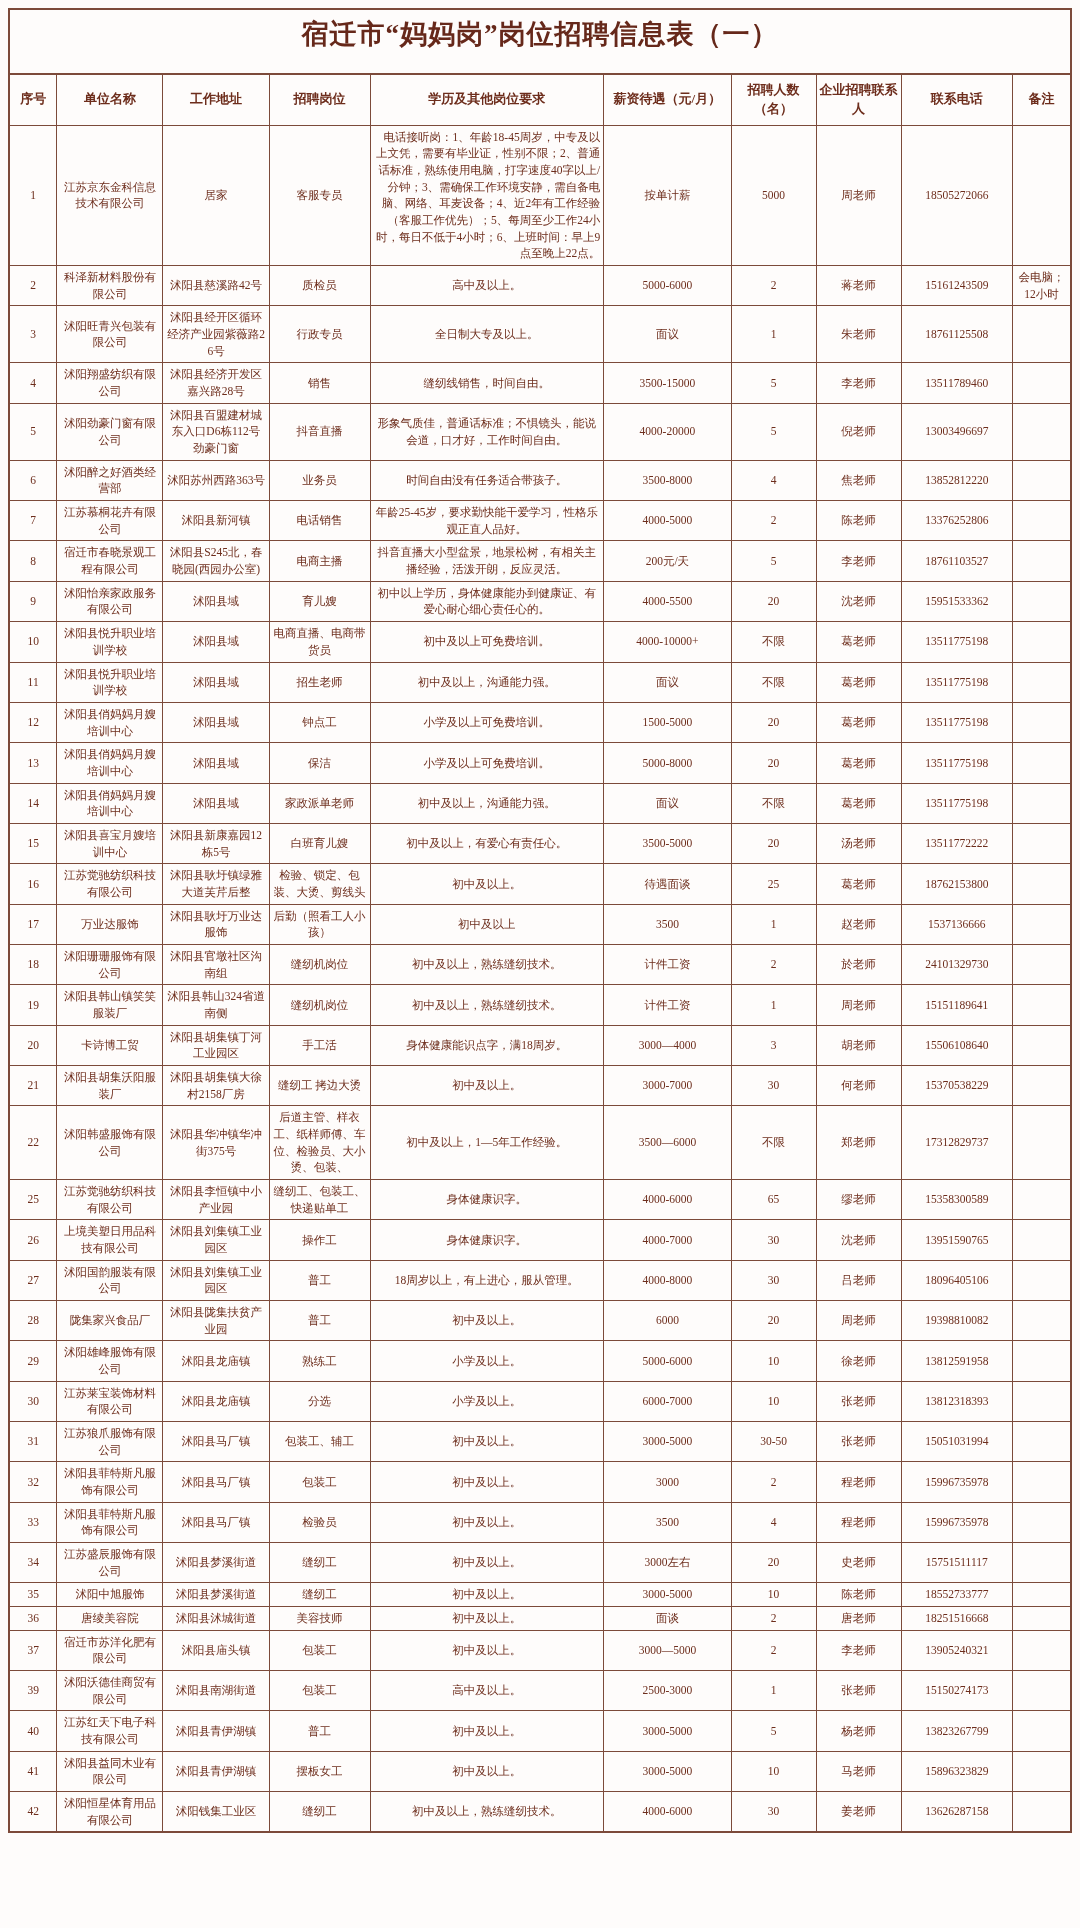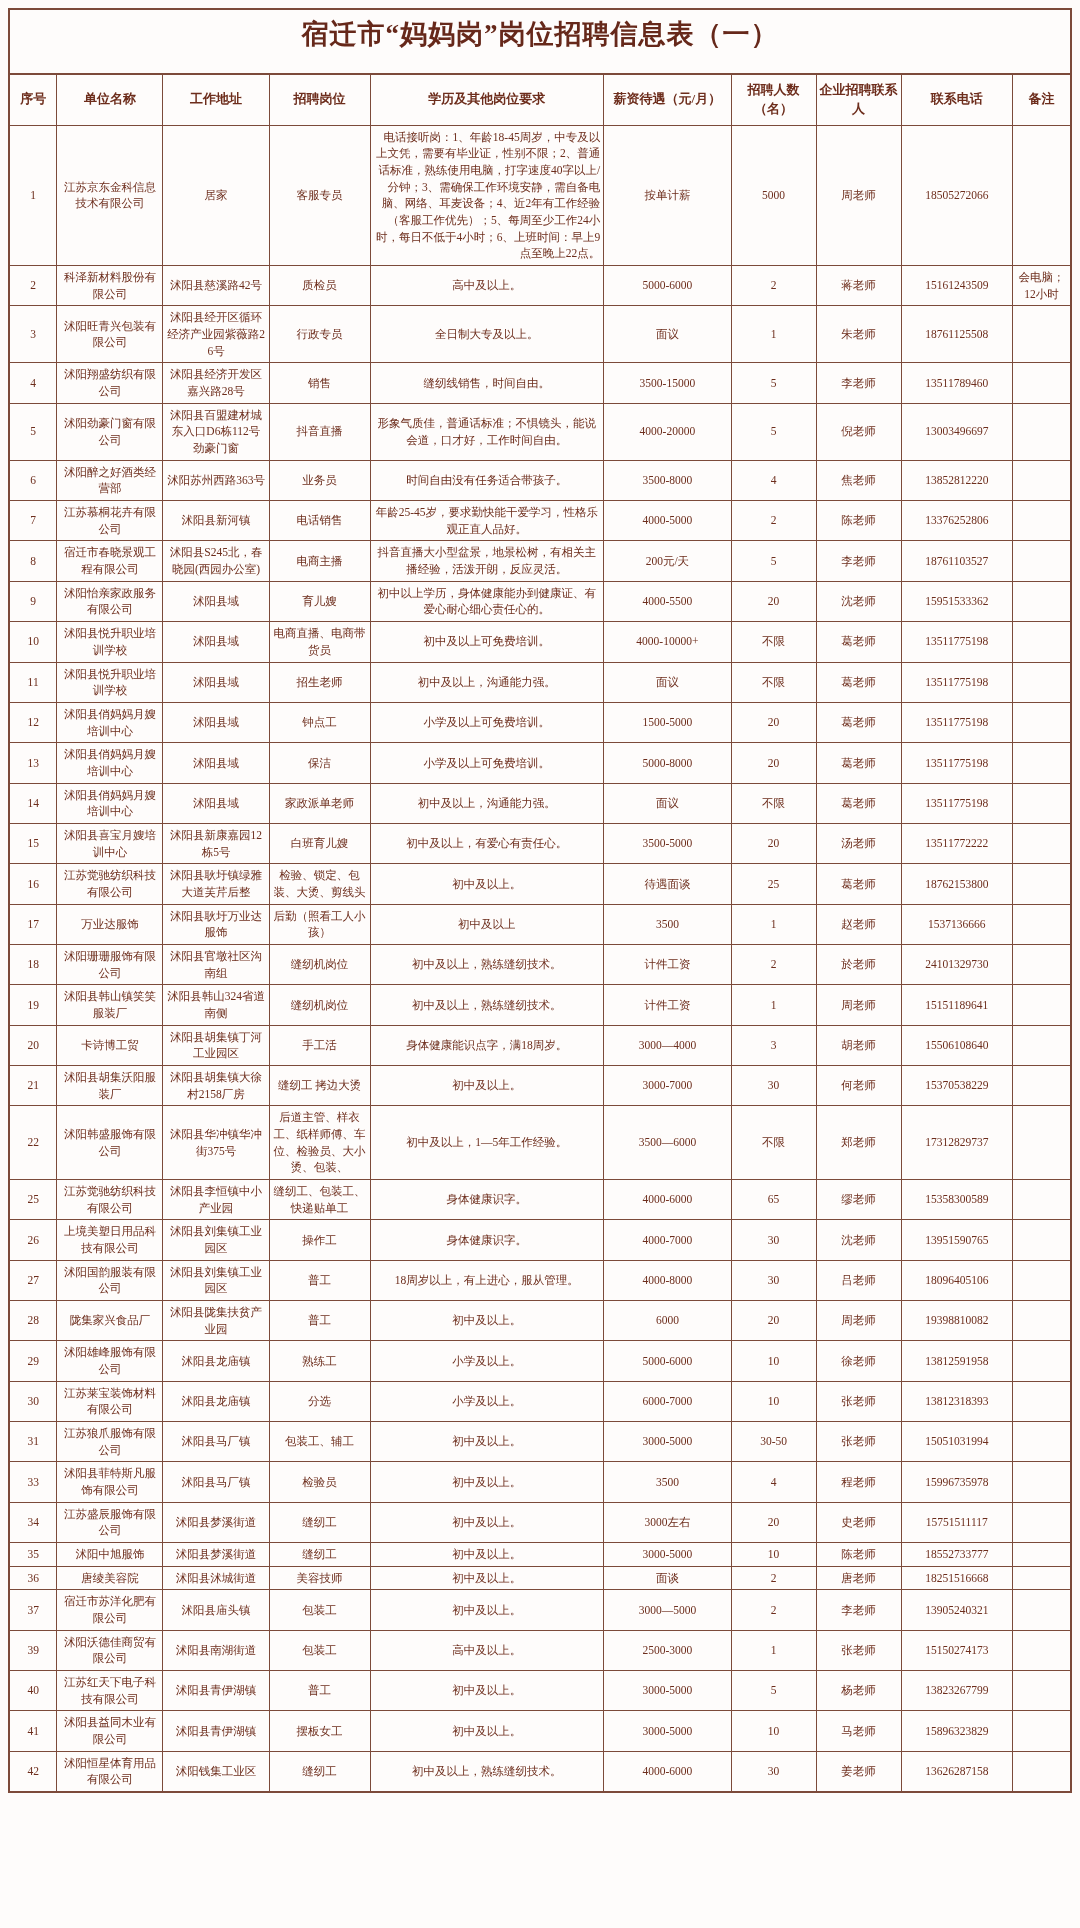--- a/index.html
+++ b/index.html
@@ -398,20 +398,32 @@
           <td>沭阳县马厂镇</td>
           <td>包装工、辅工</td>
           <td>初中及以上。</td>
           <td>3000-5000</td>
           <td>30-50</td>
           <td>张老师</td>
           <td>15051031994</td>
           <td></td>
         </tr>
         <tr>
+          <td>32</td>
+          <td>沭阳县菲特斯凡服饰有限公司</td>
+          <td>沭阳县马厂镇</td>
+          <td>包装工</td>
+          <td>初中及以上。</td>
+          <td>3000</td>
+          <td>2</td>
+          <td>程老师</td>
+          <td>15996735978</td>
+          <td></td>
+        </tr>
+        <tr>
           <td>33</td>
           <td>沭阳县菲特斯凡服饰有限公司</td>
           <td>沭阳县马厂镇</td>
           <td>检验员</td>
           <td>初中及以上。</td>
           <td>3500</td>
           <td>4</td>
           <td>程老师</td>
           <td>15996735978</td>
           <td></td>

